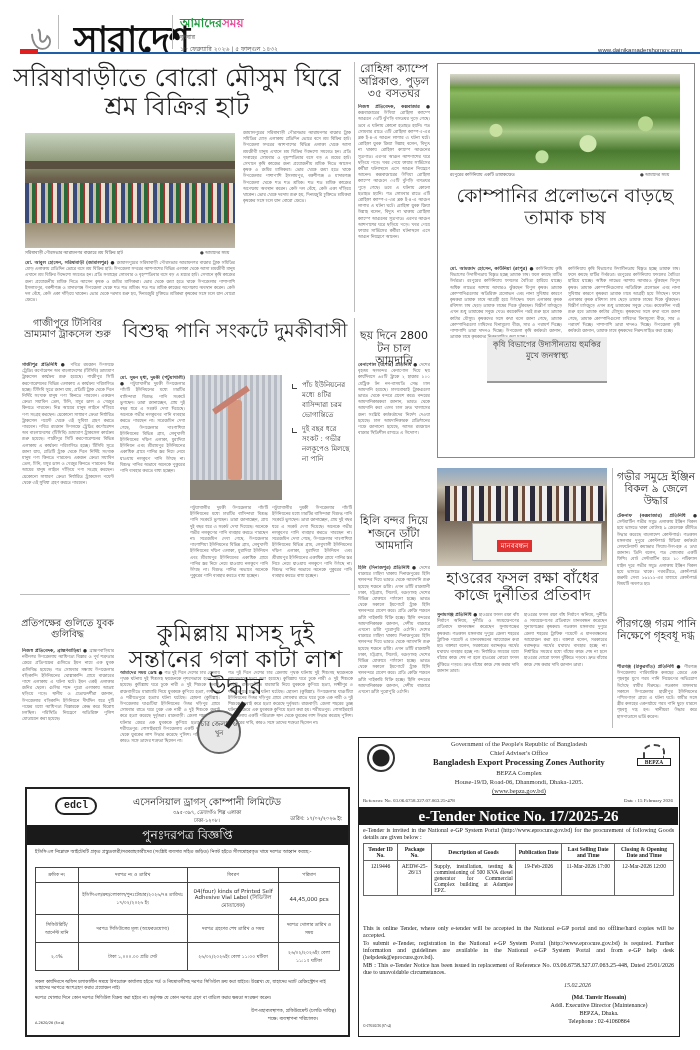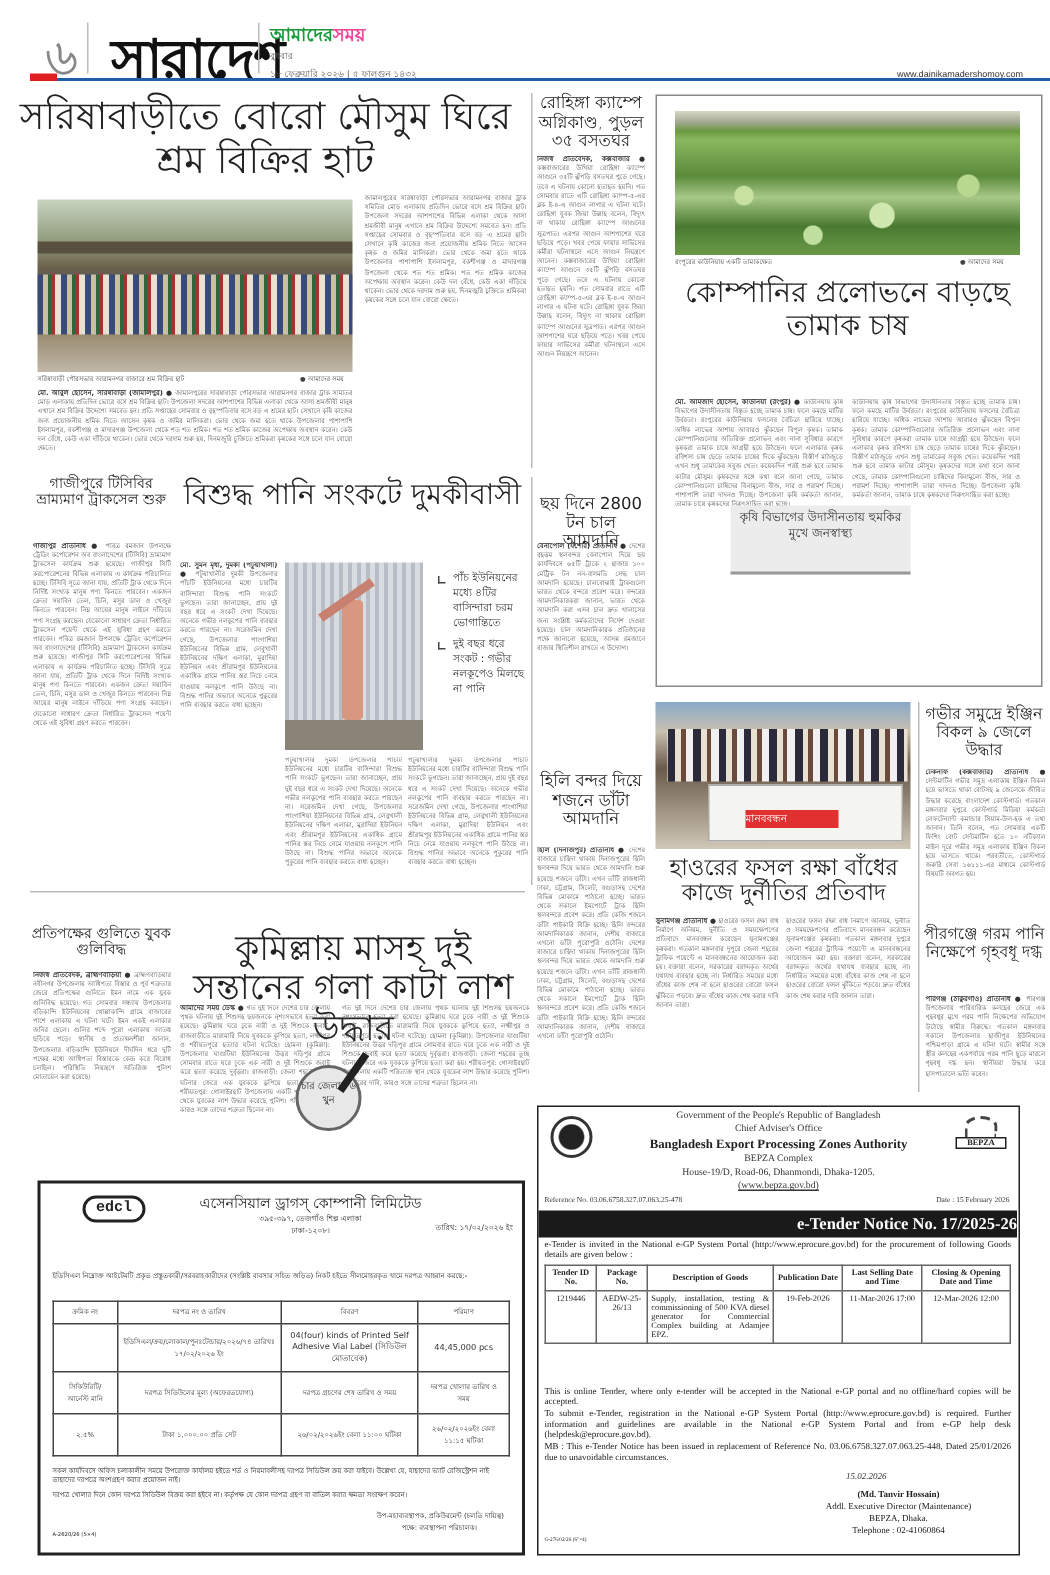--- a/index.html
+++ b/index.html
@@ -96,21 +96,21 @@
 <div class="abs vsep" style="left:354px;top:318px;height:272px"></div>
 <div class="abs hl" style="left:358px;top:330px;width:72px;font-size:11px;font-weight:400">ছয় দিনে 2800 টন চাল আমদানি</div>
 <div class="abs body-text" style="left:358px;top:362px;width:72px;height:150px"><span class="byline">বেনাপোল (যশোর) প্রতিনিধি ●</span> <span>দেশের বৃহত্তম স্থলবন্দর বেনাপোল দিয়ে ছয় কার্যদিবসে ৬৫টি ট্রাকে ২ হাজার ১০০ মেট্রিক টন নন-বাসমতি সেদ্ধ চাল আমদানি হয়েছে। চালবোঝাই ট্রাকগুলো ভারত থেকে বন্দরে প্রবেশ করে। বন্দরের আমদানিকারকরা জানান, ভারত থেকে আমদানি করা এসব চাল দ্রুত খালাসের জন্য সংশ্লিষ্ট কর্মকর্তাদের নির্দেশ দেওয়া হয়েছে। চাল আমদানিকারক প্রতিষ্ঠানের পক্ষে জানানো হয়েছে, আসন্ন রমজানে বাজার স্থিতিশীল রাখতে এ উদ্যোগ।</span></div>
 
 <div class="abs hl" style="left:358px;top:515px;width:72px;font-size:11px">হিলি বন্দর দিয়ে শজনে ডাঁটা আমদানি</div>
 <div class="abs body-text" style="left:358px;top:565px;width:72px;height:160px"><span class="byline">হিলি (দিনাজপুর) প্রতিনিধি ●</span> <span>দেশের বাজারে চাহিদা থাকায় দিনাজপুরের হিলি স্থলবন্দর দিয়ে ভারত থেকে আমদানি শুরু হয়েছে শজনে ডাঁটা। এখন তাঁটি রাজধানী ঢাকা, চট্টগ্রাম, সিলেট, বগুড়াসহ দেশের বিভিন্ন মোকামে পাঠানো হচ্ছে। ভারত থেকে সকালে ইমপোর্টে ট্রাক হিলি স্থলবন্দরে প্রবেশ করে। প্রতি কেজি শজনে ডাঁটা পাইকারি বিক্রি হচ্ছে। হিলি বন্দরের আমদানিকারক জানান, দেশীয় বাজারে এখনো ডাঁটা পুরোপুরি ওঠেনি।</span> <span>দেশের বাজারে চাহিদা থাকায় দিনাজপুরের হিলি স্থলবন্দর দিয়ে ভারত থেকে আমদানি শুরু হয়েছে শজনে ডাঁটা। এখন তাঁটি রাজধানী ঢাকা, চট্টগ্রাম, সিলেট, বগুড়াসহ দেশের বিভিন্ন মোকামে পাঠানো হচ্ছে। ভারত থেকে সকালে ইমপোর্টে ট্রাক হিলি স্থলবন্দরে প্রবেশ করে। প্রতি কেজি শজনে ডাঁটা পাইকারি বিক্রি হচ্ছে। হিলি বন্দরের আমদানিকারক জানান, দেশীয় বাজারে এখনো ডাঁটা পুরোপুরি ওঠেনি।</span></div>
 
 <div class="abs photo" style="left:437px;top:468px;width:170px;height:98px;background:linear-gradient(180deg,#8aa8c8 0%,#c8c0b0 20%,#6a5a4a 45%,#d0c8b8 100%)">
   <div style="position:absolute;left:8px;top:18px;width:160px;height:35px;background:repeating-linear-gradient(90deg,#2a2a3a 0 5px,#e8e0d0 5px 9px,#6a4a3a 9px 12px,#f0f0f0 12px 17px)"></div>
   <div style="position:absolute;left:35px;top:55px;width:130px;height:38px;background:#f4f4f0;border:1px solid #aaa"></div>
-  <div style="position:absolute;left:60px;top:72px;width:62px;height:12px;background:#e03030;color:#fff;font-size:7px;text-align:left;font-family:'DejaVu Sans',sans-serif">মানববন্ধন</div>
+  <div style="position:absolute;left:60px;top:72px;width:35px;height:12px;background:#e03030;color:#fff;font-size:7px;text-align:center;font-family:'DejaVu Sans',sans-serif">মানববন্ধন</div>
 </div>
 <div class="abs hl" style="left:435px;top:570px;width:175px;font-size:15px">হাওরের ফসল রক্ষা বাঁধের কাজে দুর্নীতির প্রতিবাদ</div>
 <div class="abs body-text" style="left:437px;top:612px;width:82px;height:115px"><span class="byline">সুনামগঞ্জ প্রতিনিধি ●</span> <span>হাওরের ফসল রক্ষা বাঁধ নির্মাণে অনিয়ম, দুর্নীতি ও সময়ক্ষেপণের প্রতিবাদে মানববন্ধন করেছেন সুনামগঞ্জের কৃষকরা। গতকাল মঙ্গলবার দুপুরে জেলা শহরের ট্রাফিক পয়েন্টে এ মানববন্ধনের আয়োজন করা হয়। বক্তারা বলেন, সরকারের বরাদ্দকৃত অর্থের যথাযথ ব্যবহার হচ্ছে না। নির্ধারিত সময়ের মধ্যে বাঁধের কাজ শেষ না হলে হাওরের বোরো ফসল ঝুঁকিতে পড়বে। দ্রুত বাঁধের কাজ শেষ করার দাবি জানান তারা।</span></div>
 <div class="abs body-text" style="left:524px;top:612px;width:83px;height:115px">হাওরের ফসল রক্ষা বাঁধ নির্মাণে অনিয়ম, দুর্নীতি ও সময়ক্ষেপণের প্রতিবাদে মানববন্ধন করেছেন সুনামগঞ্জের কৃষকরা। গতকাল মঙ্গলবার দুপুরে জেলা শহরের ট্রাফিক পয়েন্টে এ মানববন্ধনের আয়োজন করা হয়। বক্তারা বলেন, সরকারের বরাদ্দকৃত অর্থের যথাযথ ব্যবহার হচ্ছে না। নির্ধারিত সময়ের মধ্যে বাঁধের কাজ শেষ না হলে হাওরের বোরো ফসল ঝুঁকিতে পড়বে। দ্রুত বাঁধের কাজ শেষ করার দাবি জানান তারা।</div>
 
 <div class="abs vsep" style="left:612px;top:468px;height:260px"></div>
 <div class="abs hl" style="left:615px;top:470px;width:82px;font-size:10.5px">গভীর সমুদ্রে ইঞ্জিন বিকল ৯ জেলে উদ্ধার</div>
 <div class="abs body-text" style="left:617px;top:513px;width:80px;height:95px"><span class="byline">টেকনাফ (কক্সবাজার) প্রতিনিধি ●</span> <span>সেন্টমার্টিন গভীর সমুদ্র এলাকায় ইঞ্জিন বিকল হয়ে ভাসতে থাকা বোটসহ ৯ জেলেকে জীবিত উদ্ধার করেছে বাংলাদেশ কোস্টগার্ড। গতকাল মঙ্গলবার দুপুরে কোস্টগার্ড মিডিয়া কর্মকর্তা লেফটেন্যান্ট কমান্ডার সিয়াম-উল-হক এ তথ্য জানান। তিনি বলেন, গত সোমবার একটি ফিশিং বোট সেন্টমার্টিন হতে ১০ নটিক্যাল মাইল দূরে গভীর সমুদ্র এলাকায় ইঞ্জিন বিকল হয়ে ভাসতে থাকে। পরবর্তীতে, কোস্টগার্ড জরুরি সেবা ১৬১১১-এর মাধ্যমে কোস্টগার্ড বিষয়টি অবগত হয়।</span></div>
 
 <div class="abs hl" style="left:615px;top:617px;width:82px;font-size:10.5px">পীরগঞ্জে গরম পানি নিক্ষেপে গৃহবধূ দগ্ধ</div>
@@ -125,20 +125,21 @@
 <div class="abs body-text" style="left:228px;top:670px;width:125px;height:88px">গত দুই দিনে দেশের চার জেলায় পৃথক ঘটনায় দুই শিশুসহ ছয়জনকে নৃশংসভাবে হত্যা করা হয়েছে। কুমিল্লায় ঘরে ঢুকে নারী ও দুই শিশুকে জবাই, রাজবাড়ীতে মারামারি নিয়ে যুবককে কুপিয়ে হত্যা, লক্ষ্মীপুর ও শরীয়তপুরে হত্যার ঘটনা ঘটেছে। হোমনা (কুমিল্লা): উপজেলার ঘাগুটিয়া ইউনিয়নের উত্তর দড়িপুর গ্রামে সোমবার রাতে ঘরে ঢুকে এক নারী ও দুই শিশুকে জবাই করে হত্যা করেছে দুর্বৃত্তরা। রাজবাড়ী: জেলা শহরের তুচ্ছ ঘটনার জেরে এক যুবককে কুপিয়ে হত্যা করা হয়। শরীয়তপুর: গোসাইরহাট উপজেলায় একটি পরিত্যক্ত স্থান থেকে যুবকের লাশ উদ্ধার করেছে পুলিশ। পরিবারের দাবি, কারও সঙ্গে তাদের শত্রুতা ছিলেন না।</div>
 <div class="abs" style="left:197px;top:710px;width:44px;height:44px;border-radius:50%;background:#e8e8e8;border:2px solid #666;font-size:6.5px;text-align:center;padding-top:8px;line-height:9px;font-family:'DejaVu Sans',sans-serif;color:#222">চার জেলায় ৬ খুন</div>
 <div class="abs" style="left:233px;top:700px;width:5px;height:30px;background:#222;transform:rotate(35deg)"></div>
 
 <div class="abs ad" style="left:25px;top:787px;width:325px;height:250px">
   <div class="abs" style="left:28px;top:8px;width:42px;height:18px;border:2px solid #222;border-radius:10px;font-size:10px;font-weight:bold;text-align:center;line-height:14px;font-family:Liberation Mono, monospace">edcl</div>
   <div class="abs" style="left:90px;top:6px;width:180px;text-align:center;font-size:9.5px;font-family:'DejaVu Sans',sans-serif">এসেনসিয়াল ড্রাগস্ কোম্পানী লিমিটেড</div>
   <div class="abs" style="left:90px;top:20px;width:180px;text-align:center;font-size:5px;font-family:'DejaVu Sans',sans-serif">৩৯৫-৩৯৭, তেজগাঁও শিল্প এলাকা</div>
   <div class="abs" style="left:90px;top:28px;width:180px;text-align:center;font-size:5px;font-family:'DejaVu Sans',sans-serif">ঢাকা-১২০৮।</div>
   <div class="abs" style="right:6px;top:26px;font-size:5px;font-family:'DejaVu Sans',sans-serif">তারিখ: ১৭/০২/২০২৬ ইং</div>
+  <div class="abs" style="left:0;top:36px;width:321px;height:20px;background:#1a1a1a;color:#fff;text-align:center;font-size:12px;line-height:20px;font-family:'DejaVu Sans',sans-serif">পুনঃদরপত্র বিজ্ঞপ্তি</div>
   <div class="abs" style="left:8px;top:60px;width:305px;font-size:4.6px;line-height:6px;font-family:'DejaVu Sans',sans-serif">ইডিসিএল নিম্নোক্ত আইটেমটি প্রকৃত প্রস্তুতকারী/সরবরাহকারীদের (সংশ্লিষ্ট ব্যবসার সহিত জড়িত) নিকট হইতে সীলমোহরকৃত খামে দরপত্র আহ্বান করছে:-</div>
   <table class="abs edcl" style="left:8px;top:78px;width:305px">
     <tbody>
         <tr>
       <th style="width:14%">ক্রমিক নং</th>
       <th style="width:36%">দরপত্র নং ও তারিখ</th>
       <th style="width:30%">বিবরণ</th>
       <th style="width:20%">পরিমাণ</th>
     </tr>
     <tr style="height:32px">
@@ -175,21 +176,21 @@
     <div class="serif" style="font-size:5.5px;font-weight:bold;background:#fff;border:1px solid #222">BEPZA</div>
   </div>
   <div class="abs serif" style="left:45px;top:2px;width:230px;text-align:center;font-size:6.5px;color:#333">Government of the People's Republic of Bangladesh</div>
   <div class="abs serif" style="left:45px;top:11px;width:230px;text-align:center;font-size:6.5px;color:#333">Chief Adviser's Office</div>
   <div class="abs serif" style="left:45px;top:19px;width:230px;text-align:center;font-size:8.5px;font-weight:bold">Bangladesh Export Processing Zones Authority</div>
   <div class="abs serif" style="left:45px;top:31px;width:230px;text-align:center;font-size:6.5px;color:#333">BEPZA Complex</div>
   <div class="abs serif" style="left:45px;top:40px;width:230px;text-align:center;font-size:6.5px;color:#333">House-19/D, Road-06, Dhanmondi, Dhaka-1205.</div>
   <div class="abs serif" style="left:45px;top:49px;width:230px;text-align:center;font-size:6.5px;color:#333;text-decoration:underline">(www.bepza.gov.bd)</div>
   <div class="abs serif" style="left:4px;top:60px;font-size:5px;color:#333">Reference No. 03.06.6758.327.07.063.25-478</div>
   <div class="abs serif" style="right:6px;top:60px;font-size:5px;color:#333">Date : 15 February 2026</div>
-  <div class="abs serif" style="left:0;top:69px;width:319px;height:18px;background:#1a1a1a;color:#fff;text-align:right;font-size:11px;font-weight:bold;line-height:18px">e-Tender Notice No. 17/2025-26</div>
+  <div class="abs serif" style="left:0;top:69px;width:319px;height:18px;background:#1a1a1a;color:#fff;text-align:center;font-size:15px;font-weight:bold;line-height:18px">e-Tender Notice No. 17/2025-26</div>
   <div class="abs serif" style="left:4px;top:89px;width:311px;font-size:6px;line-height:7px;text-align:justify">e-Tender is invited in the National e-GP System Portal (http://www.eprocure.gov.bd) for the procurement of following Goods details are given below :</div>
   <table class="abs bep" style="left:4px;top:105px;width:311px">
     <tbody>
         <tr>
       <th style="width:11%">Tender ID No.</th>
       <th style="width:11%">Package No.</th>
       <th style="width:27%">Description of Goods</th>
       <th style="width:15%">Publication Date</th>
       <th style="width:17%">Last Selling Date and Time</th>
       <th style="width:19%">Closing &amp; Opening Date and Time</th>

